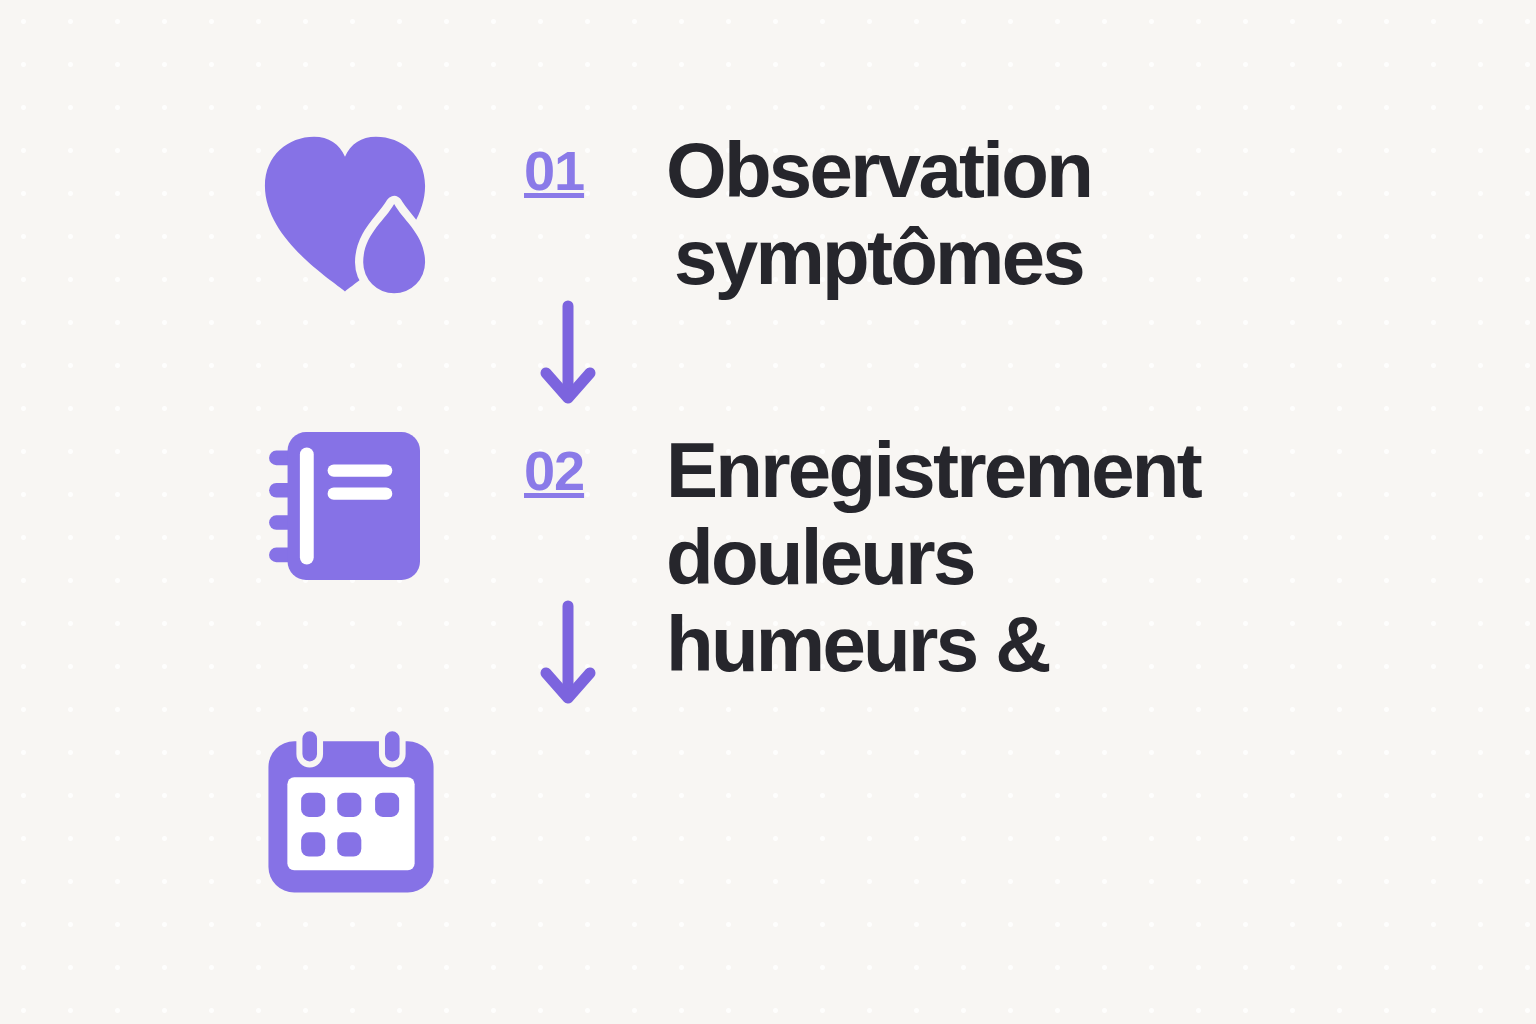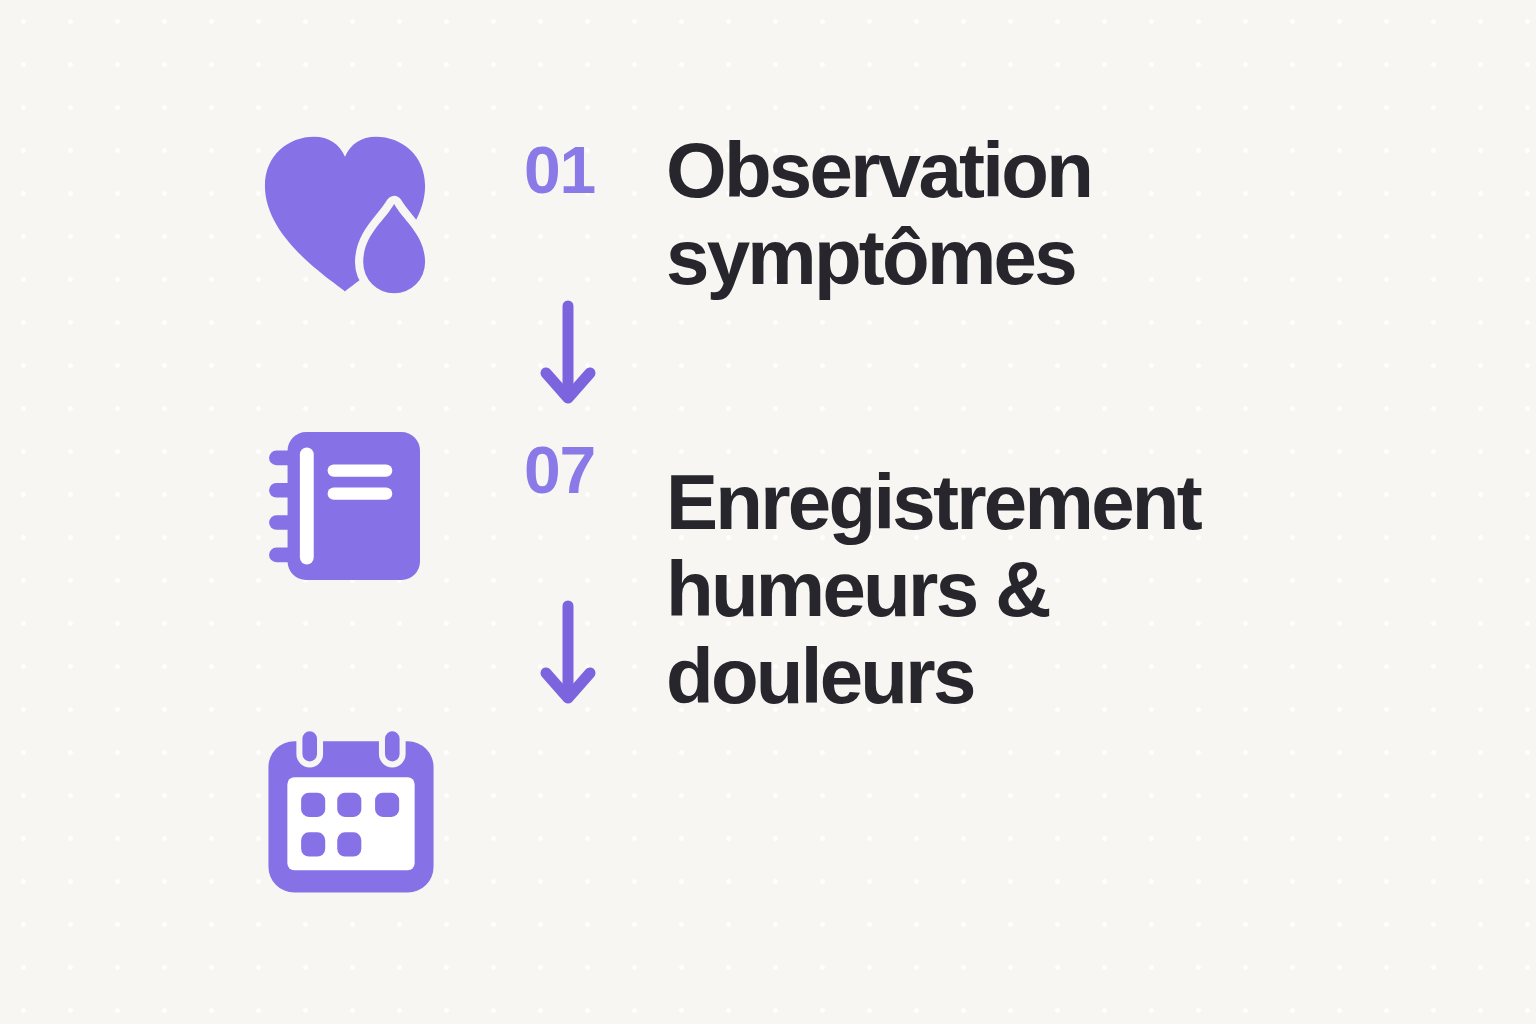--- a/index.html
+++ b/index.html
@@ -11,26 +11,27 @@
   .canvas {
     position: relative;
     width: 1536px; height: 1024px;
     background-color: var(--background, #f8f6f3);
     background-image: radial-gradient(circle, rgba(255,255,255,0.85) 2px, rgba(255,255,255,0) 3px);
     background-size: 47px 43px;
   }
   .abs { position: absolute; }
 
   .step-number {
-    font-size: 66px;
+    font-size: 56px;
     line-height: 87px;
     font-weight: 700;
     letter-spacing: -0.02em;
     color: var(--number, #8a7ae8);
     white-space: nowrap;
+    text-decoration: underline;
   }
   .step-title {
     font-size: 78px;
     line-height: 87px;
     font-weight: 700;
     letter-spacing: -0.035em;
     color: var(--text, #26262c);
     white-space: nowrap;
   }
 
@@ -52,26 +53,26 @@
     stroke: var(--arrow, #7c64de);
     stroke-width: 11;
     stroke-linecap: round;
     stroke-linejoin: round;
     fill: none;
   }
 
   
   #icon-step-1   { left: 252px; top: 124px; width: 186px; height: 182px; }
   #number-step-1 { left: 524px; top: 127px; }
-  #title-step-1  { left: 666px; top: 127px; }
+  #title-step-1  { left: 666px; top: 127px; text-align: center; }
   #arrow-1       { left: 539px; top: 299px; width: 58px; height: 110px; }
 
   #icon-step-2   { left: 266px; top: 428px; width: 154px; height: 156px; }
   #number-step-2 { left: 524px; top: 427px; }
-  #title-step-2  { left: 666px; top: 427px; margin-top: 32px; }
+  #title-step-2  { left: 666px; top: 427px; }
   #arrow-2       { left: 539px; top: 599px; width: 58px; height: 110px; }
 
   #icon-step-3   { left: 264px; top: 724px; width: 174px; height: 172px; }
   #number-step-3 { left: 524px; top: 726px; }
   #title-step-3  { left: 666px; top: 726px; }
 </style>
 </head>
 <body>
 
 <div class="canvas">
@@ -101,25 +102,25 @@
       <rect class="fill-p" x="2" y="14" width="20" height="9.5" rx="4.75"></rect>
       <rect class="fill-p" x="2" y="35" width="20" height="9.5" rx="4.75"></rect>
       <rect class="fill-p" x="2" y="56" width="20" height="9.5" rx="4.75"></rect>
       <rect class="fill-p" x="2" y="77" width="20" height="9.5" rx="4.75"></rect>
       <rect class="fill-p" x="14" y="2" width="86" height="96" rx="12"></rect>
       <rect class="fill-w" x="22" y="12" width="9" height="76" rx="4.5"></rect>
       <rect class="fill-w" x="40" y="23" width="42" height="8" rx="4"></rect>
       <rect class="fill-w" x="40" y="38" width="42" height="8" rx="4"></rect>
     </svg>
   </div>
-  <div class="abs step-number" id="number-step-2">07</div>
+  <div class="abs step-number" id="number-step-2">02</div>
   <div class="abs step-title" id="title-step-2">
     <div>Enregistrement</div>
+    <div>douleurs</div>
     <div>humeurs &amp;</div>
-    <div>douleurs</div>
   </div>
 
   <div class="abs icon" id="arrow-2">
     <svg viewBox="0 0 58 108" xmlns="http://www.w3.org/2000/svg" aria-hidden="true">
       <path class="arrow-stroke" d="M29 6 L29 96"></path>
       <path class="arrow-stroke" d="M7 73 L29 98 L51 73"></path>
     </svg>
   </div>
 
   <div class="abs icon" id="icon-step-3">

